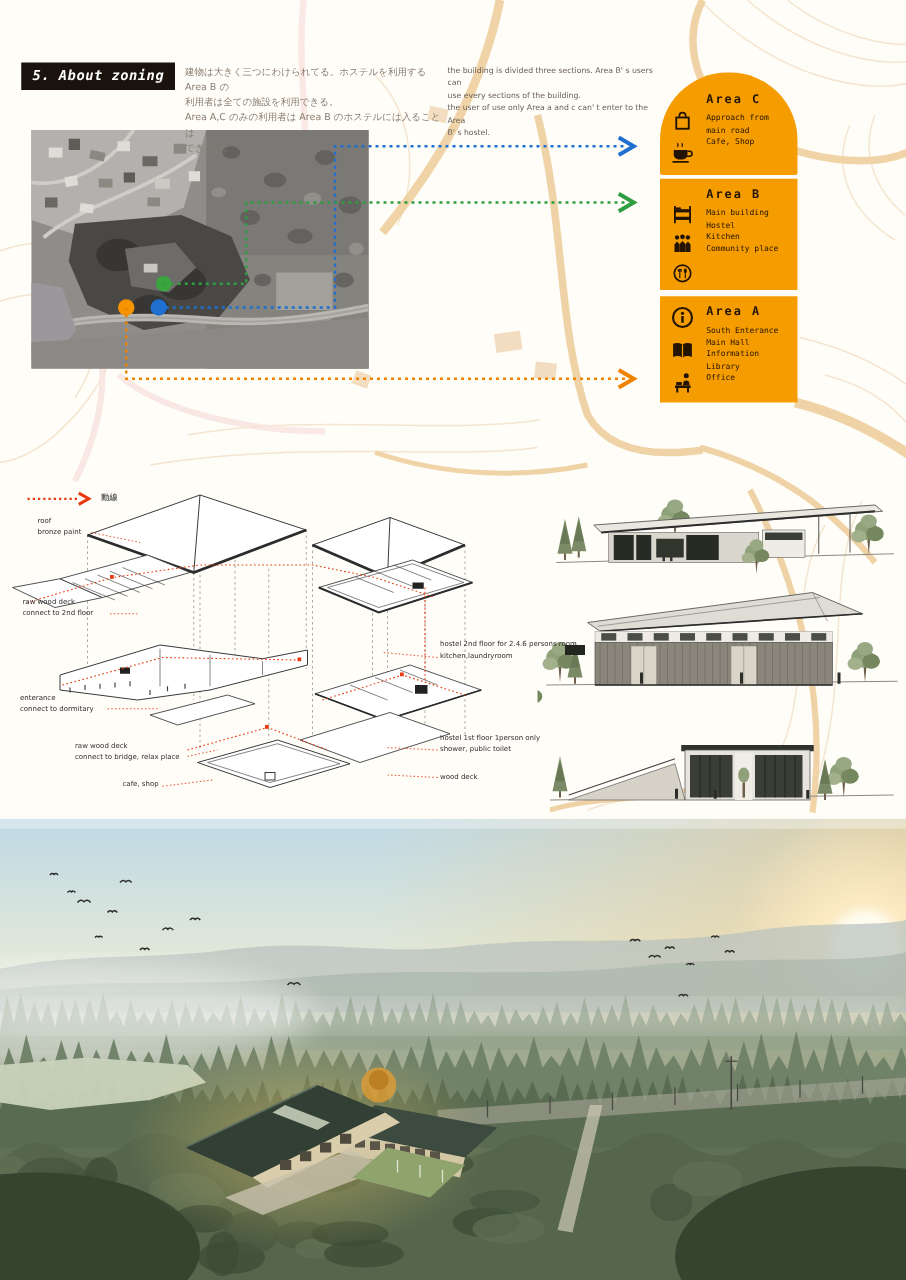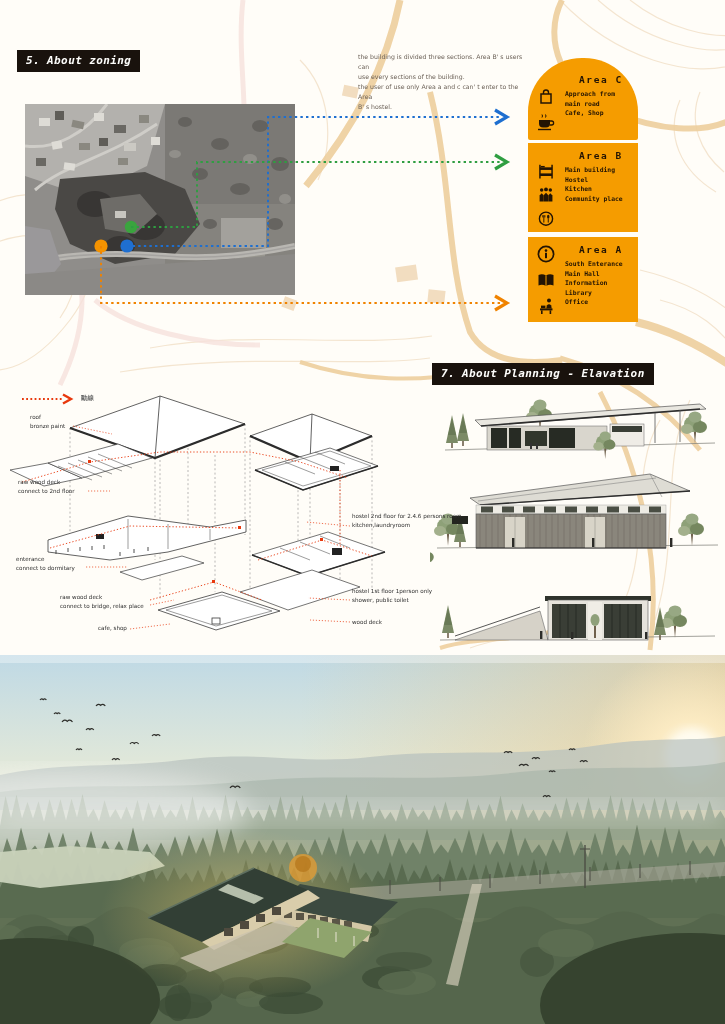--- a/index.html
+++ b/index.html
@@ -14,22 +14,22 @@
   .jp-text { position:absolute; left:148px; top:52px; width:212px; z-index:3;
     font-size:7.6px; line-height:1.6; color:#8a7e70; white-space:pre-line; }
   .en-text { position:absolute; left:358px; top:52px; width:168px; z-index:3;
     font-size:6.2px; line-height:1.6; color:#6b6157; white-space:pre-line; }
   .area-card { position:absolute; left:528px; width:110px; z-index:3; background:#F59C00;
     color:#231403; font-family:"DejaVu Sans Mono", monospace; display:flex; padding:7px 4px 5px 8px; }
   .area-card.card-c { border-radius:54px 54px 2px 2px; padding-top:16px; }
   .icon-col { width:27px; display:flex; flex-direction:column; gap:6px; flex:none; }
   .icon-col.pad { padding-top:13px; }
   .text-col { flex:1; padding-left:2px; }
-  .card-title { font-weight:bold; font-size:9.5px; letter-spacing:1.6px; margin-bottom:5px;margin-left:14px; }
-  .card-line { font-weight:bold; font-size:6.4px; line-height:1.5; }
+  .card-title { font-weight:bold; font-size:9.5px; letter-spacing:1.6px; margin-bottom:5px; }
+  .card-line { font-weight:normal; font-size:6.4px; line-height:1.5; }
   .iso-label { position:absolute; z-index:3; font-size:5.6px; line-height:1.55;
     color:#2d2d2d; white-space:pre-line; }
   .legend-label { position:absolute; z-index:3; font-size:6.5px; color:#6a6a6a; font-weight:bold;font-family:Liberation Mono, monospace; }
 </style>
 </head>
 <body>
 
 <div id="poster">
 
   <svg class="abs" style="left:0;top:0;z-index:0" width="725" height="1024" viewBox="0 0 725 1024">
@@ -71,20 +71,24 @@
       <rect x="428" y="290" width="17" height="13" transform="rotate(6 436 296)"></rect>
       <rect x="283" y="298" width="13" height="11" transform="rotate(20 289 303)"></rect>
       <rect x="612" y="520" width="14" height="11" transform="rotate(14 619 525)"></rect>
     </g>
   </svg>
 
   <div class="title-bar" style="left:17px;top:50px">
     <span>5. About zoning</span>
   </div>
 
+  <div class="jp-text">建物は大きく三つにわけられてる。ホステルを利用する Area B の
+利用者は全ての施設を利用できる。
+Area A,C のみの利用者は Area B のホステルには入ることは
+できない。</div>
   <div class="en-text">the building is divided three sections. Area B' s users can
 use every sections of the building.
 the user of use only Area a and c can' t enter to the Area
 B' s hostel.</div>
 
   <svg class="abs" style="left:25px;top:104px;z-index:1" width="270" height="191" viewBox="0 0 270 191">
     <rect width="270" height="191" fill="#8f8d8a"></rect>
     <polygon points="0,0 140,0 122,62 60,92 0,72" fill="#b3b1ad"></polygon>
     <g fill="none" stroke="#cfcdc8" stroke-width="3">
       <path d="M10,86 C40,60 82,54 132,20"></path>
@@ -342,23 +346,20 @@
 connect to dormitary</div>
   <div class="iso-label" style="left:60px;top:593px">raw wood deck
 connect to bridge, relax place</div>
   <div class="iso-label" style="left:98px;top:624px">cafe, shop</div>
   <div class="iso-label" style="left:352px;top:512px">hostel 2nd floor for 2.4.6 persons room
 kitchen,laundryroom</div>
   <div class="iso-label" style="left:352px;top:587px">hostel 1st floor 1person only
 shower, public toilet</div>
   <div class="iso-label" style="left:352px;top:618px">wood deck</div>
 
-  <div class="title-bar" style="left:432px;top:363px">
-    <span>7. About Planning - Elavation</span>
-  </div>
 
   <svg class="abs" style="left:430px;top:388px;z-index:1" width="295" height="265" viewBox="430 388 295 265">
     <defs>
       <g id="treeD">
         <path d="M0,0 L-1.2,-13 L1.2,-13 Z" fill="#6f604c"></path>
         <ellipse cx="-2" cy="-20" rx="9" ry="8" fill="#8ea178"></ellipse>
         <ellipse cx="5" cy="-17" rx="7" ry="6" fill="#75875f"></ellipse>
         <ellipse cx="-8" cy="-15" rx="6" ry="5" fill="#a3b08c"></ellipse>
         <ellipse cx="0" cy="-27" rx="6.5" ry="5.5" fill="#97a883"></ellipse>
       </g>

